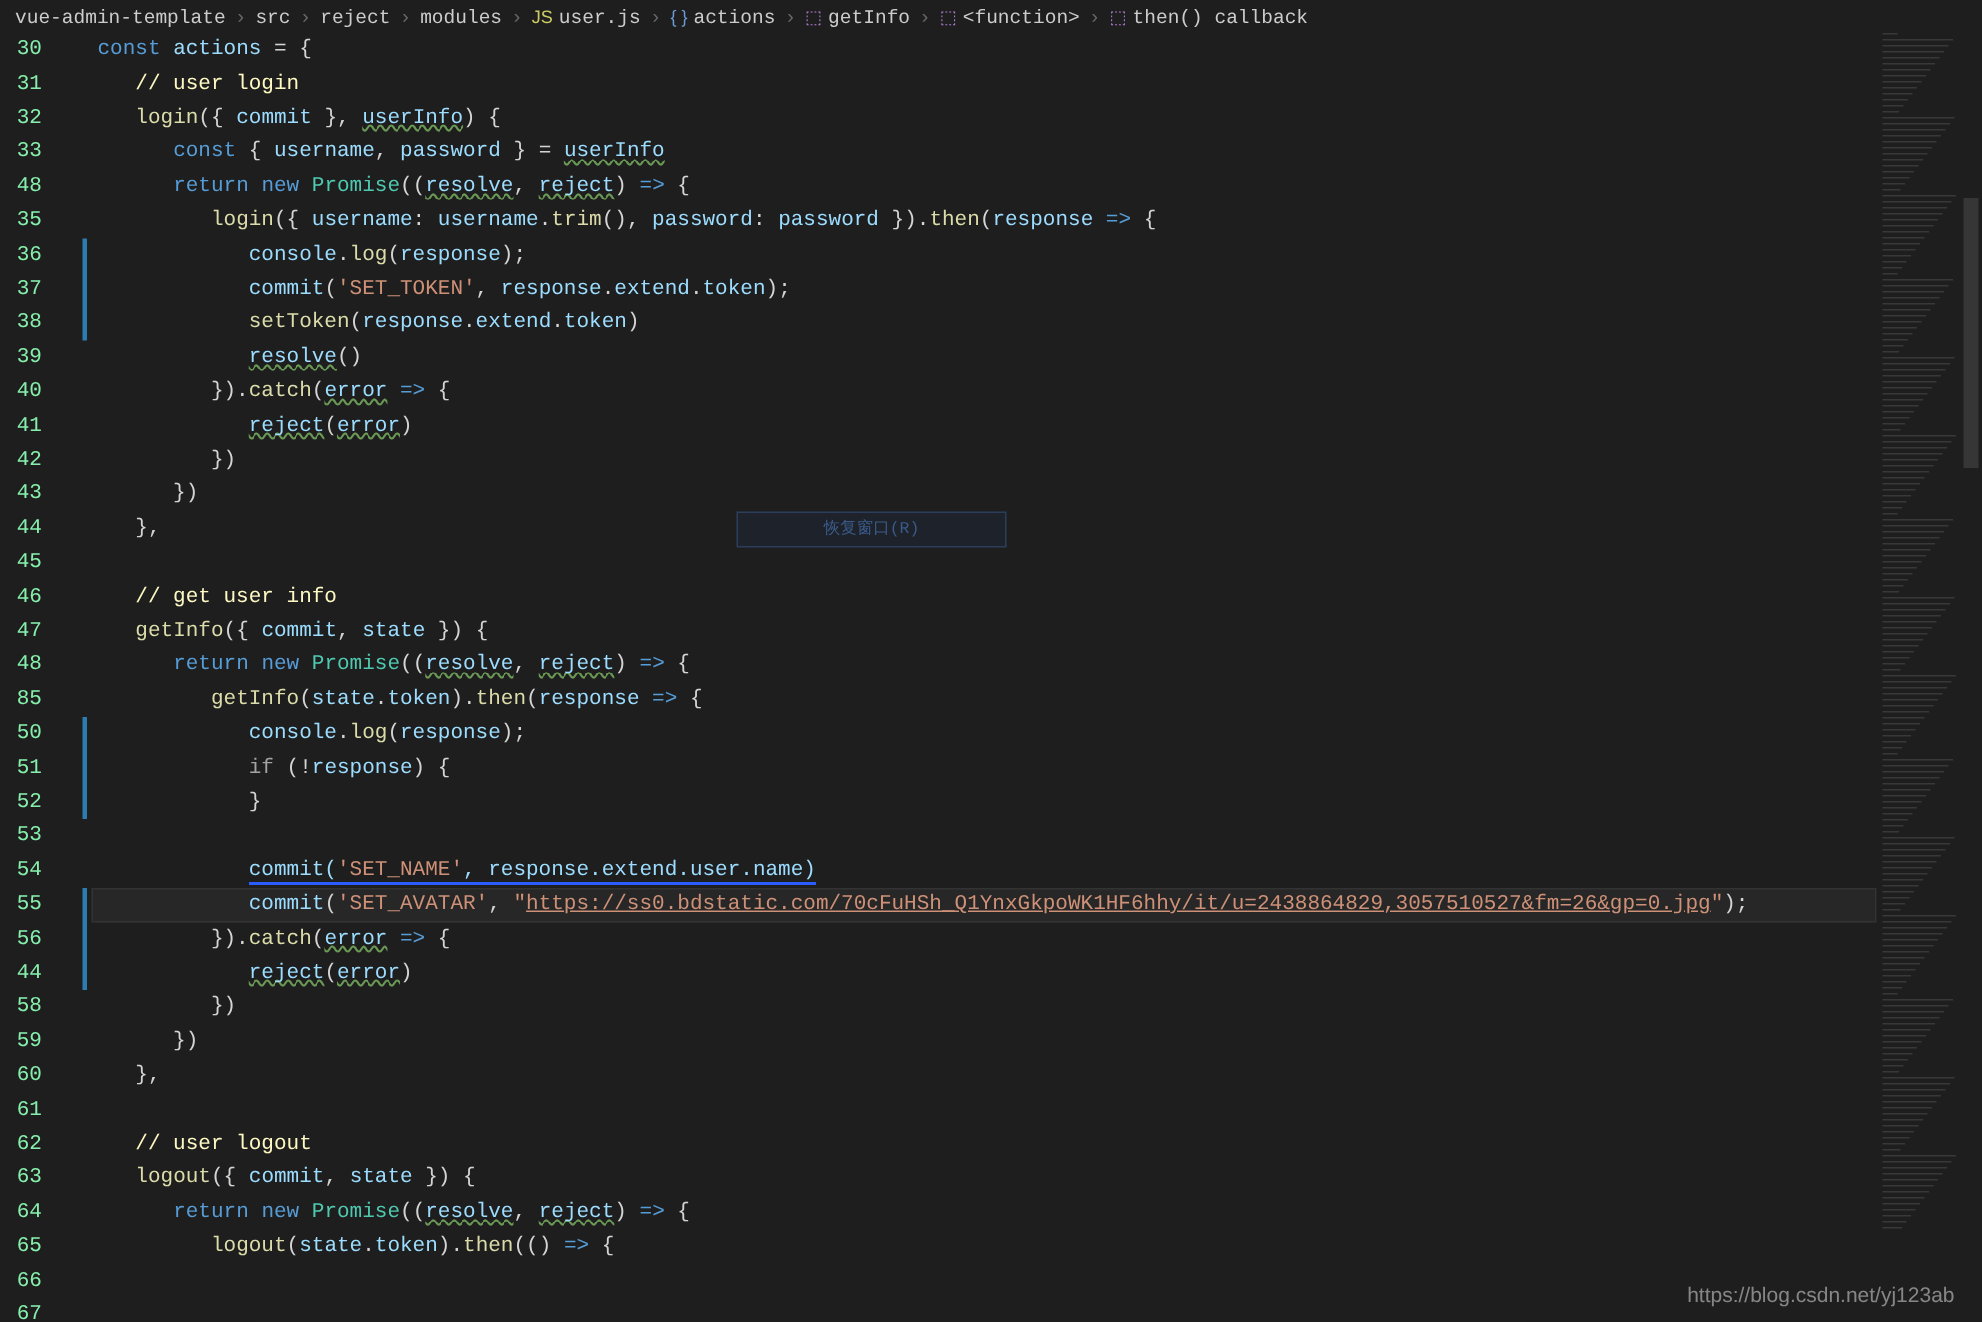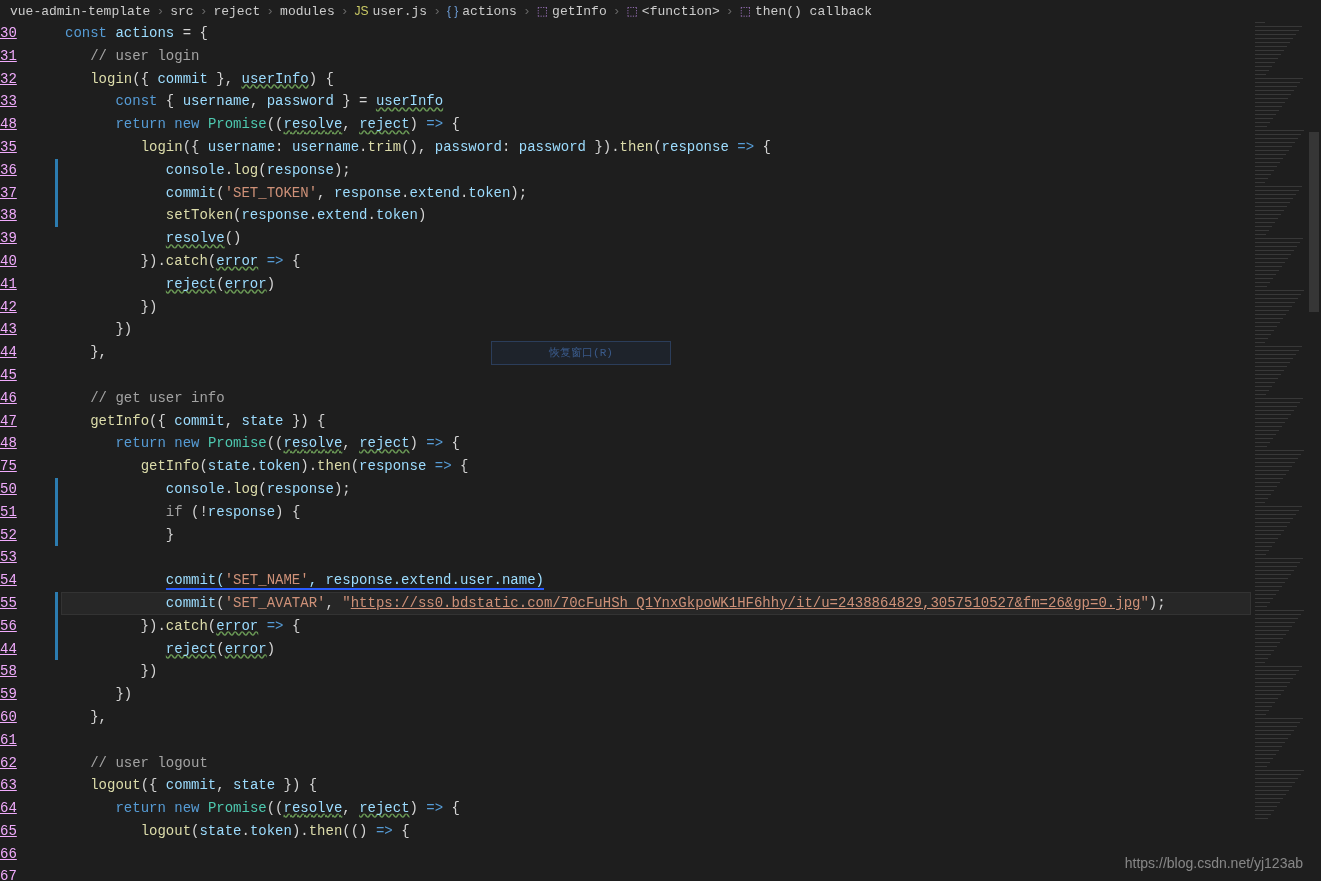--- a/index.html
+++ b/index.html
@@ -31,26 +31,25 @@
   .ic-field { color: #6c9cd5; }
   .ic-method { color: #b180d7; }
   .editor {
     display: flex;
     height: calc(881px - 22px);
     background: #1e1e1e;
     position: relative;
   }
   .gutter {
     width: 55px;
-    text-align: left;
+    text-align: center;
     padding-right: 16px;
-    color: #f0abfc;
+    color: #86efac;
     user-select: none;
     font-feature-settings: "tnum";
-    text-decoration: underline;
   }
   .gutter .ln { height: 22.8px; line-height: 22.8px; }
   .ribbons {
     width: 6px;
     position: relative;
   }
   .ribbon {
     position: absolute;
     left: 0;
     width: 3px;
@@ -71,21 +70,21 @@
     z-index: 0;
   }
   .code .content { position: relative; z-index: 1; }
   
   .kw { color: #569cd6; } 
   .kw2 { color: #a3a3a3; } 
   .fn { color: #dcdcaa; } 
   .var { color: #9cdcfe; } 
   .cls { color: #4ec9b0; } 
   .str { color: #ce9178; } 
-  .cmt { color: #a3a3a3; }
+  .cmt { color: #fef9c3; }
   .url { color: #ce9178; text-decoration: underline; }
   .wavy { text-decoration: underline wavy #6a9955; text-decoration-skip-ink: none; }
   .highlight-underline { border-bottom: 2px solid #2a5cff; }
   .ghost {
     position: absolute;
     top: 319px; left: 430px;
     width: 180px; height: 24px;
     background: rgba(30,40,55,0.5);
     border: 1px solid #2b3d5a;
     font-size: 11px;
@@ -171,21 +170,21 @@
       <div class="ln">39</div>
       <div class="ln">40</div>
       <div class="ln">41</div>
       <div class="ln">42</div>
       <div class="ln">43</div>
       <div class="ln">44</div>
       <div class="ln">45</div>
       <div class="ln">46</div>
       <div class="ln">47</div>
       <div class="ln">48</div>
-      <div class="ln">75</div>
+      <div class="ln">85</div>
       <div class="ln">50</div>
       <div class="ln">51</div>
       <div class="ln">52</div>
       <div class="ln">53</div>
       <div class="ln">54</div>
       <div class="ln">55</div>
       <div class="ln">56</div>
       <div class="ln">44</div>
       <div class="ln">58</div>
       <div class="ln">59</div>

